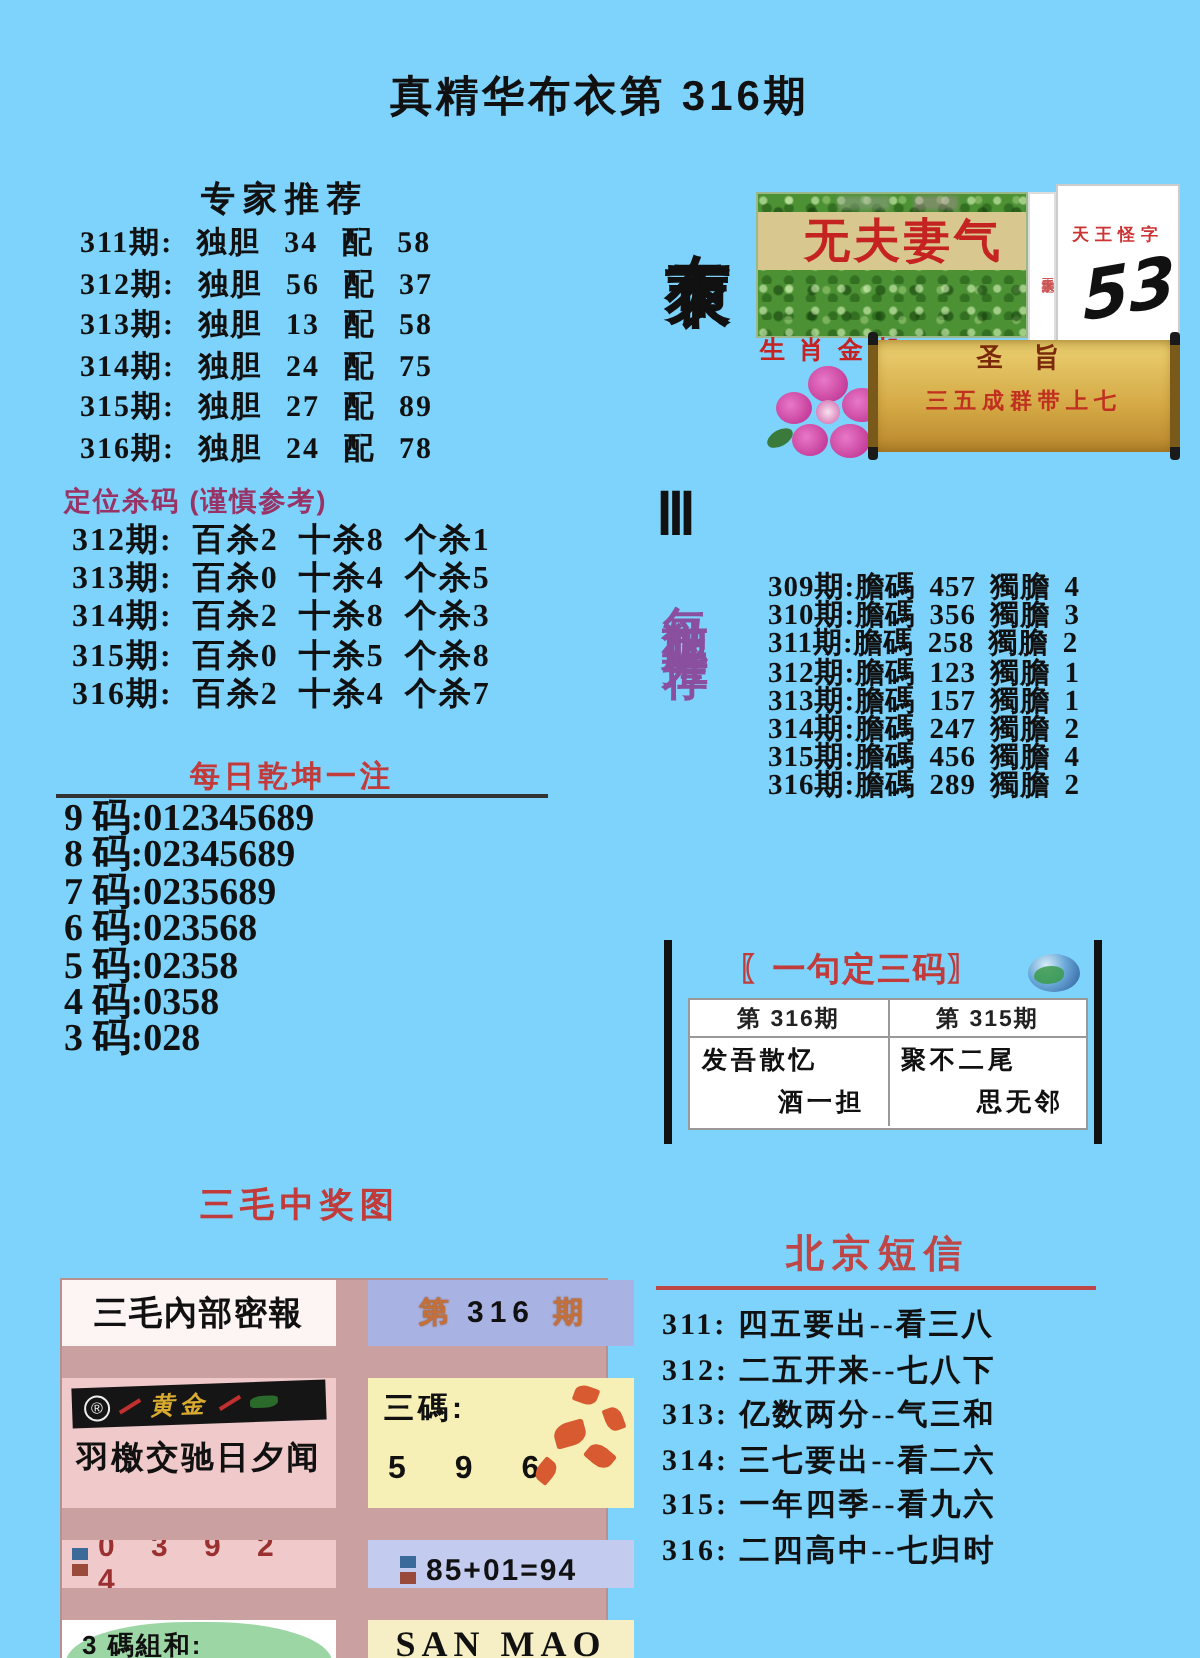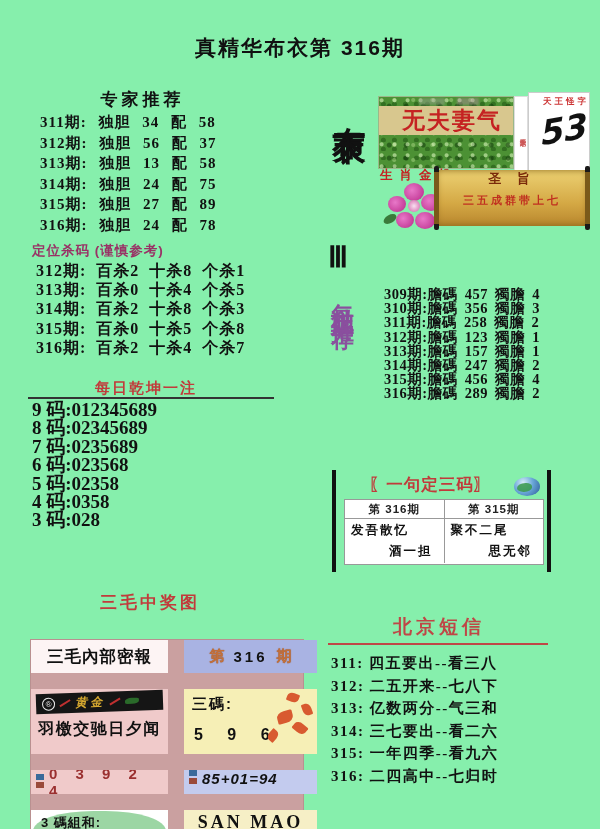--- a/index.html
+++ b/index.html
@@ -1,16 +1,16 @@
 <!DOCTYPE html>
 <html><head>
 <meta charset="utf-8">
 <style>
   html,body{margin:0;padding:0;background:#fff;}
-  #canvas{position:relative;width:600px;height:829px;background:#86efac;overflow:hidden;
+  #canvas{position:relative;width:600px;height:829px;background:#7dd3fc;overflow:hidden;
           font-family:"Liberation Sans", sans-serif;color:#111;}
   .abs{position:absolute;}
 
   .title{top:34px;left:0;width:600px;text-align:center;font-size:21px;font-weight:bold;letter-spacing:2px;}
 
   
   .expert-heading{top:88px;left:30px;width:225px;text-align:center;font-size:17px;font-weight:bold;letter-spacing:4px;}
   .expert-rows{top:112px;left:40px;font-family:"Liberation Serif",serif;font-size:15px;font-weight:600;
                line-height:20.5px;letter-spacing:1px;word-spacing:7px;}
   .kill-heading{top:242px;left:32px;font-size:13.5px;font-weight:bold;color:#993366;letter-spacing:1px;}
@@ -32,21 +32,21 @@
       radial-gradient(circle at 80% 20%, rgba(190,230,150,.4) 1.5px, transparent 2.5px),
       radial-gradient(circle at 40% 80%, rgba(20,70,10,.45) 2px, transparent 3px);
     background-size:13px 11px,17px 13px,19px 15px,11px 9px;}
   .faint1{left:40px;top:1px;width:26px;height:7px;background:rgba(150,160,140,.5);filter:blur(1px);}
   .faint2{left:78px;top:1px;width:22px;height:7px;background:rgba(180,140,160,.45);filter:blur(1px);}
   .tanband{left:0;right:0;top:9px;height:29px;background:#d8c78e;display:flex;align-items:center;justify-content:center;padding-left:12px;}
   .tanband span{color:#c52222;font-size:23px;font-weight:bold;letter-spacing:2px;font-family:"Liberation Serif",serif;}
   .strip{left:514px;top:96px;width:12px;height:74px;background:#fff;border:1px solid #ddd;
          writing-mode:vertical-rl;text-orientation:upright;font-size:6.5px;color:#cc5555;text-align:center;}
   .wangbox{left:528px;top:92px;width:60px;height:80px;background:#fff;border:1px solid #ccc;}
-  .wanglabel{margin-top:3px;text-align:right;font-size:8.5px;color:#cc3333;font-weight:bold;letter-spacing:3px;}
+  .wanglabel{margin-top:19px;text-align:center;font-size:8.5px;color:#cc3333;font-weight:bold;letter-spacing:3px;}
   .scribble{margin:1px 0 0 12px;font-family:"DejaVu Sans",sans-serif;font-style:italic;font-weight:bold;
             font-size:34px;transform:rotate(-10deg) skewX(-8deg);}
   .redline{left:380px;top:167px;color:#c52222;font-size:12.5px;font-weight:bold;letter-spacing:7px;}
   .flower{left:388px;top:183px;width:54px;height:48px;}
   .flower i{position:absolute;border-radius:50%;background:radial-gradient(circle at 40% 40%, #e878c8, #b82888);}
   .flower .p1{left:16px;top:0;width:20px;height:18px;}
   .flower .p2{left:0;top:13px;width:18px;height:16px;}
   .flower .p3{left:33px;top:11px;width:20px;height:17px;}
   .flower .p4{left:8px;top:29px;width:18px;height:16px;}
   .flower .p5{left:27px;top:29px;width:20px;height:17px;}
@@ -106,21 +106,21 @@
   .sanma-label{font-size:15px;font-weight:bold;letter-spacing:2px;}
   .sanma-value{margin:12px 0 0 2px;font-size:16px;font-weight:bold;letter-spacing:10px;}
   .miniflower{position:absolute;right:2px;top:2px;width:58px;height:58px;}
   .miniflower i{position:absolute;border-radius:50% 10% 50% 10%;background:#d85a30;}
   .mf1{left:30px;top:2px;width:12px;height:9px;transform:rotate(20deg);}
   .mf2{left:44px;top:14px;width:12px;height:9px;transform:rotate(70deg);}
   .mf3{left:20px;top:20px;width:16px;height:12px;transform:rotate(-15deg);}
   .mf4{left:36px;top:32px;width:14px;height:10px;transform:rotate(40deg);}
   .mf5{left:10px;top:40px;width:12px;height:9px;transform:rotate(-50deg);}
   .c-nums{background:#f0caca;display:flex;align-items:center;padding-left:5px;}
-  .c-sum{background:#c3cbee;display:flex;align-items:flex-start;padding-left:5px;font-style:italic;}
+  .c-sum{background:#c3cbee;display:flex;align-items:flex-end;padding-left:16px;}
   .tinylab{width:8px;height:16px;display:flex;flex-direction:column;gap:2px;flex:none;}
   .tinylab i{height:6px;background:#3a6a9a;}
   .tinylab i+i{background:#9a4a3a;}
   .nums-val{margin-left:5px;color:#9a3030;font-size:15px;font-weight:bold;letter-spacing:7px;}
   .sum-val{margin-left:5px;font-size:15px;font-weight:bold;letter-spacing:1px;}
   .c-zuhe{background:#fff;}
   .oval{position:absolute;left:2px;top:1px;right:2px;bottom:1px;background:#9cd6a4;border-radius:50%/55%;}
   .zuhe-label{position:absolute;left:10px;top:4px;font-size:13px;font-weight:bold;letter-spacing:1px;}
   .zuhe-value{position:absolute;left:28px;top:22px;color:#b03434;font-size:13.5px;font-weight:bold;letter-spacing:2px;word-spacing:6px;}
   .plant{position:absolute;left:3px;bottom:3px;width:22px;height:18px;}

